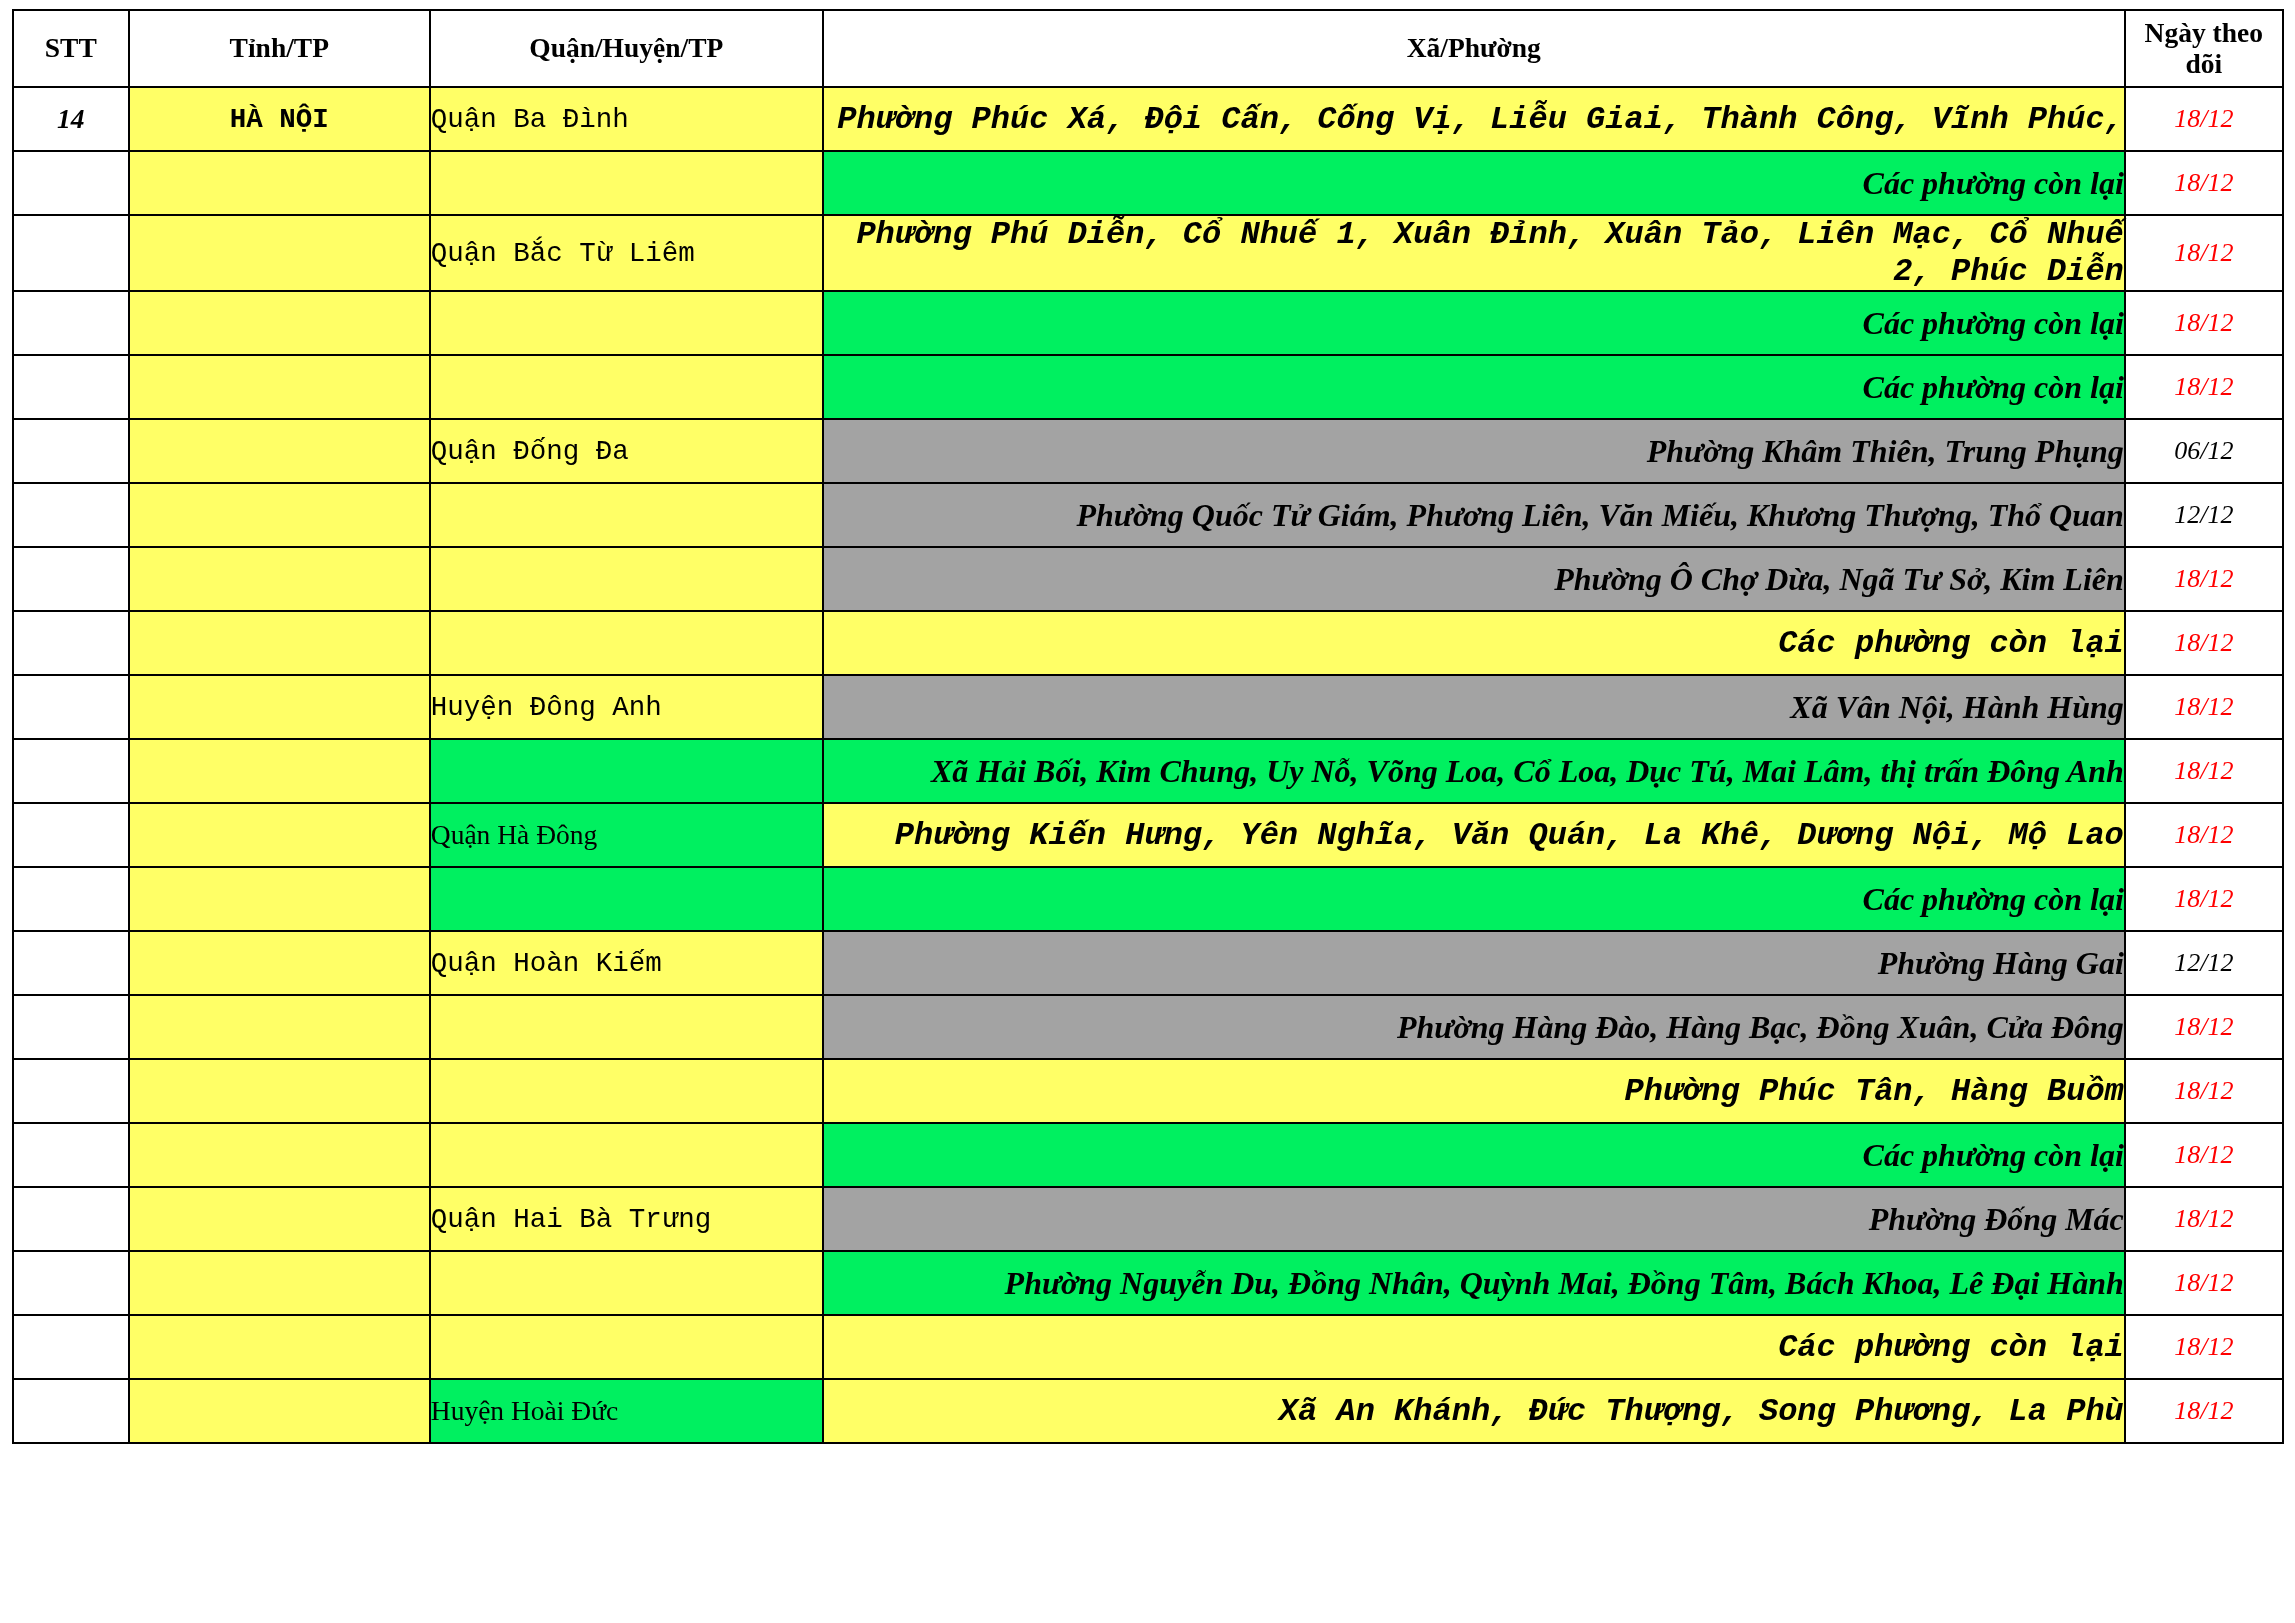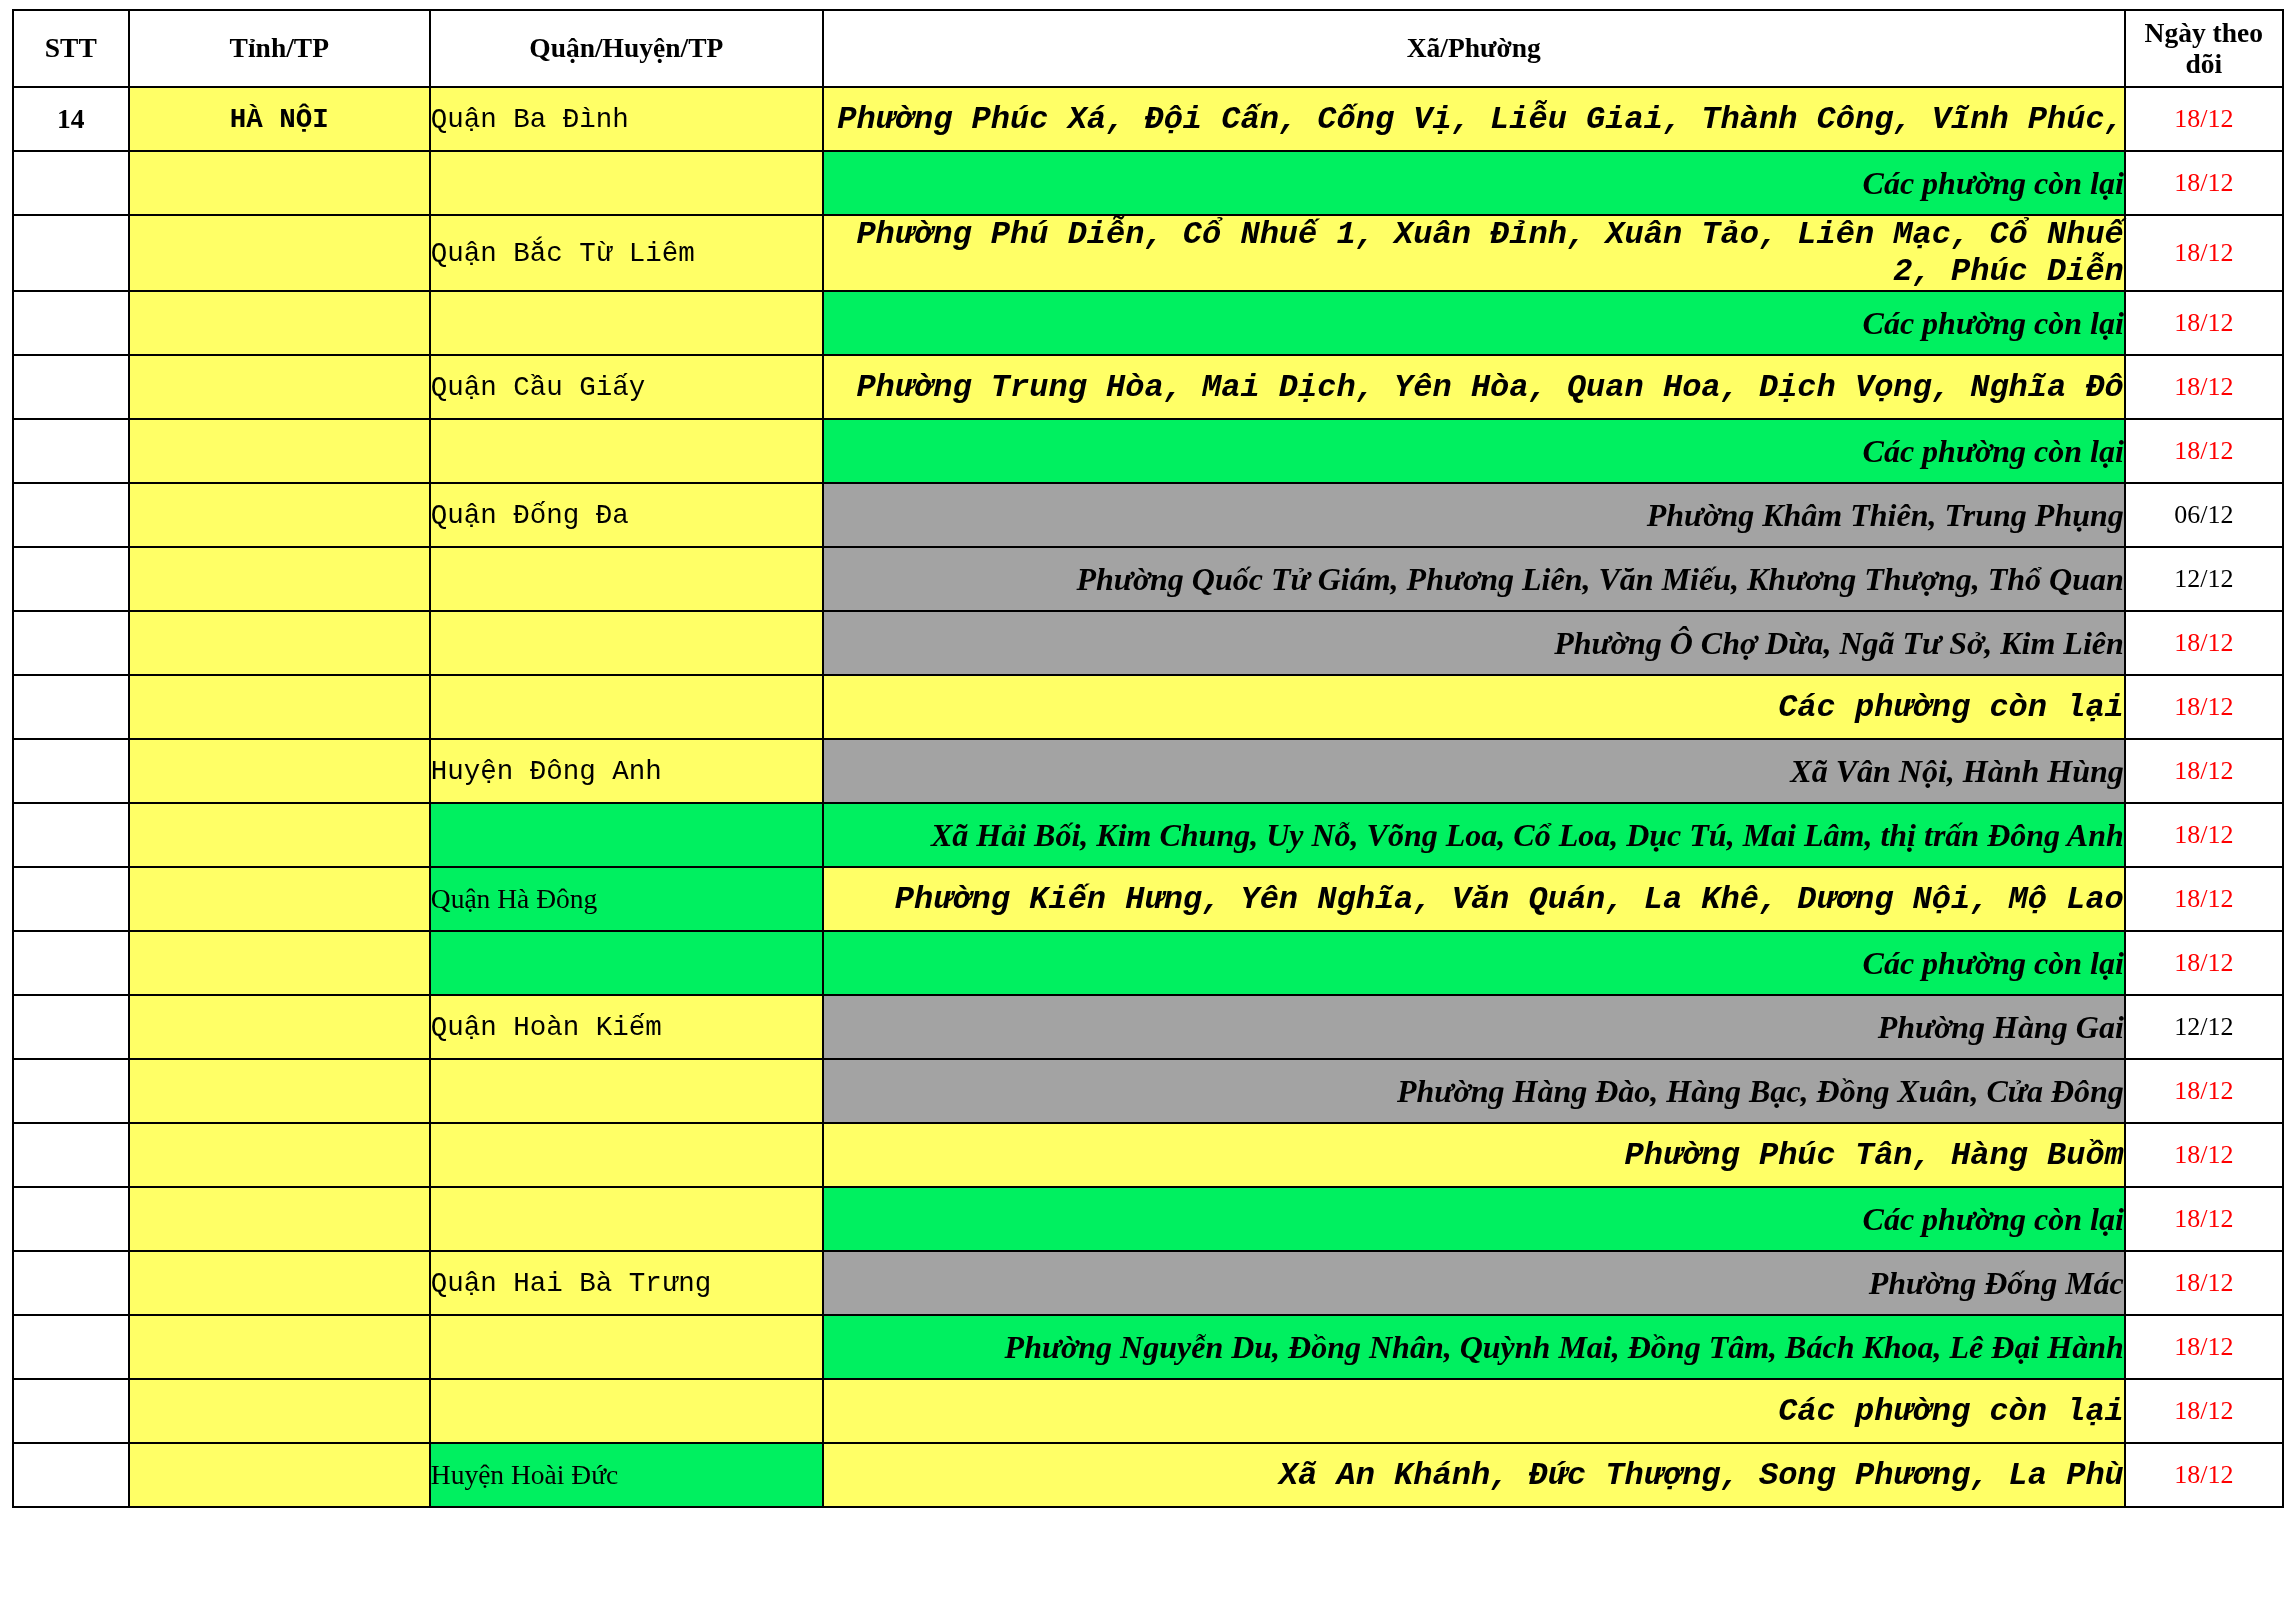--- a/index.html
+++ b/index.html
@@ -68,21 +68,21 @@
     font-weight: bold;
     font-style: italic;
   }
   .cell-date {
     text-align: center;
     font-size: 26px;
   }
   .bg-yellow { background: #ffff66; font-family: Liberation Mono, monospace; }
   .bg-green  { background: #00f060; }
   .bg-orange { background: #a3a3a3; }
-  .bg-white  { background: #ffffff; }
+  .bg-white  { background: #ffffff; font-style: italic; }
   .date-red  { color: #ff0000; }
   .date-black{ color: #000000; }
 </style>
 </head>
 <body>
 
 <div class="sheet">
   <table class="grid">
     <colgroup>
       <col class="c-stt">
@@ -125,27 +125,20 @@
         <tr>
           <td class="cell-stt bg-white"></td>
           <td class="cell-prov bg-yellow"></td>
           <td class="cell-dist bg-yellow"></td>
           <td class="cell-ward bg-green">Các phường còn lại</td>
           <td class="cell-date bg-white date-red">18/12</td>
         </tr>
         <tr>
           <td class="cell-stt bg-white"></td>
           <td class="cell-prov bg-yellow"></td>
-          <td class="cell-dist bg-yellow">Quận Cầu Giấy</td>
-          <td class="cell-ward bg-yellow">Phường Trung Hòa, Mai Dịch, Yên Hòa, Quan Hoa, Dịch Vọng, Nghĩa Đô</td>
-          <td class="cell-date bg-white date-red">18/12</td>
-        </tr>
-        <tr>
-          <td class="cell-stt bg-white"></td>
-          <td class="cell-prov bg-yellow"></td>
           <td class="cell-dist bg-yellow"></td>
           <td class="cell-ward bg-green">Các phường còn lại</td>
           <td class="cell-date bg-white date-red">18/12</td>
         </tr>
         <tr>
           <td class="cell-stt bg-white"></td>
           <td class="cell-prov bg-yellow"></td>
           <td class="cell-dist bg-yellow">Quận Đống Đa</td>
           <td class="cell-ward bg-orange">Phường Khâm Thiên, Trung Phụng</td>
           <td class="cell-date bg-white date-black">06/12</td>

